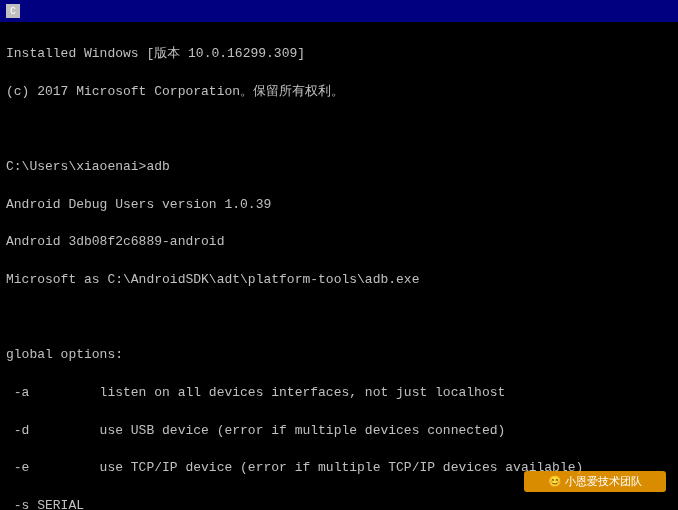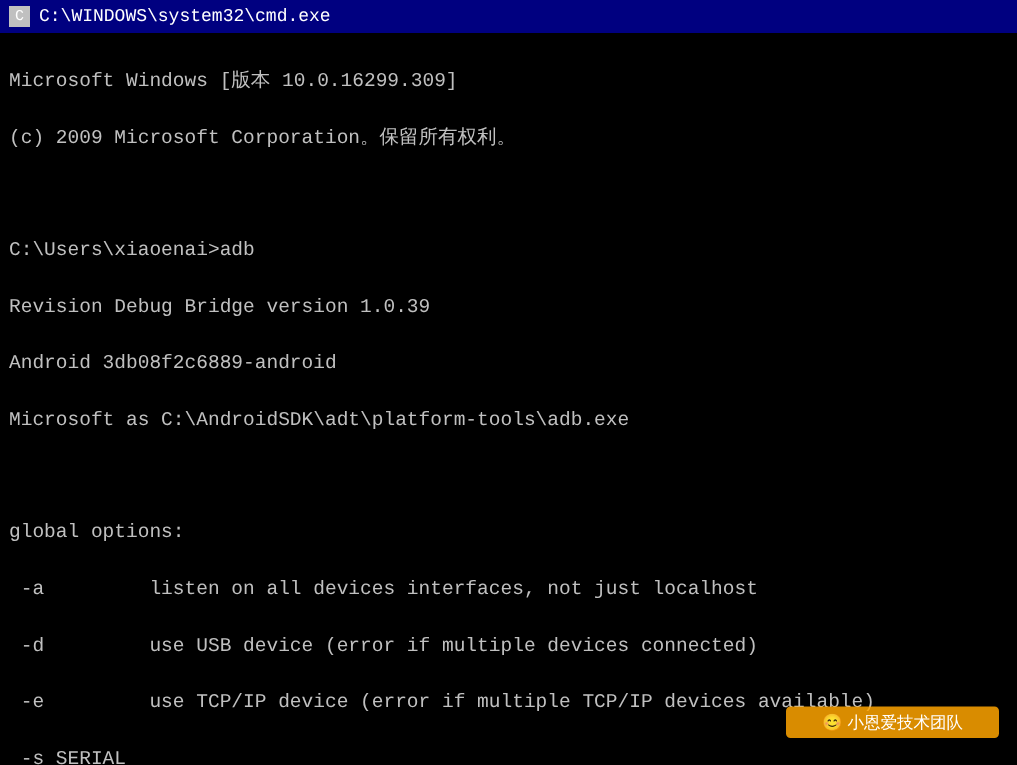--- a/index.html
+++ b/index.html
@@ -64,33 +64,32 @@
       border-radius: 3px;
       font-family: 'Microsoft YaHei', Arial, sans-serif;
       white-space: nowrap;
     }
   </style>
 </head>
 <body>
 
 <div class="title-bar">
   <span class="title-bar-icon">C</span>
-  <span class="title-bar-text">C:\WINDOWS\system32\cmd.exe</span>
 </div>
 
 <div class="cmd-window">
-<span>Microsoft Windows [版本 10.0.16299.309]</span>
+<span>Installed Windows [版本 10.0.16299.309]</span>
 
-<span>(c) 2009 Microsoft Corporation。保留所有权利。</span>
+<span>(c) 2017 Microsoft Corporation。保留所有权利。</span>
 
 <span></span>
 
 <span>C:\Users\xiaoenai&gt;adb</span>
 
-<span>Revision Debug Bridge version 1.0.39</span>
+<span>Android Debug Users version 1.0.39</span>
 
 <span>Android 3db08f2c6889-android</span>
 
 <span>Microsoft as C:\AndroidSDK\adt\platform-tools\adb.exe</span>
 
 <span></span>
 
 <span>global options:</span>
 
 <span> -a         listen on all devices interfaces, not just localhost</span>

